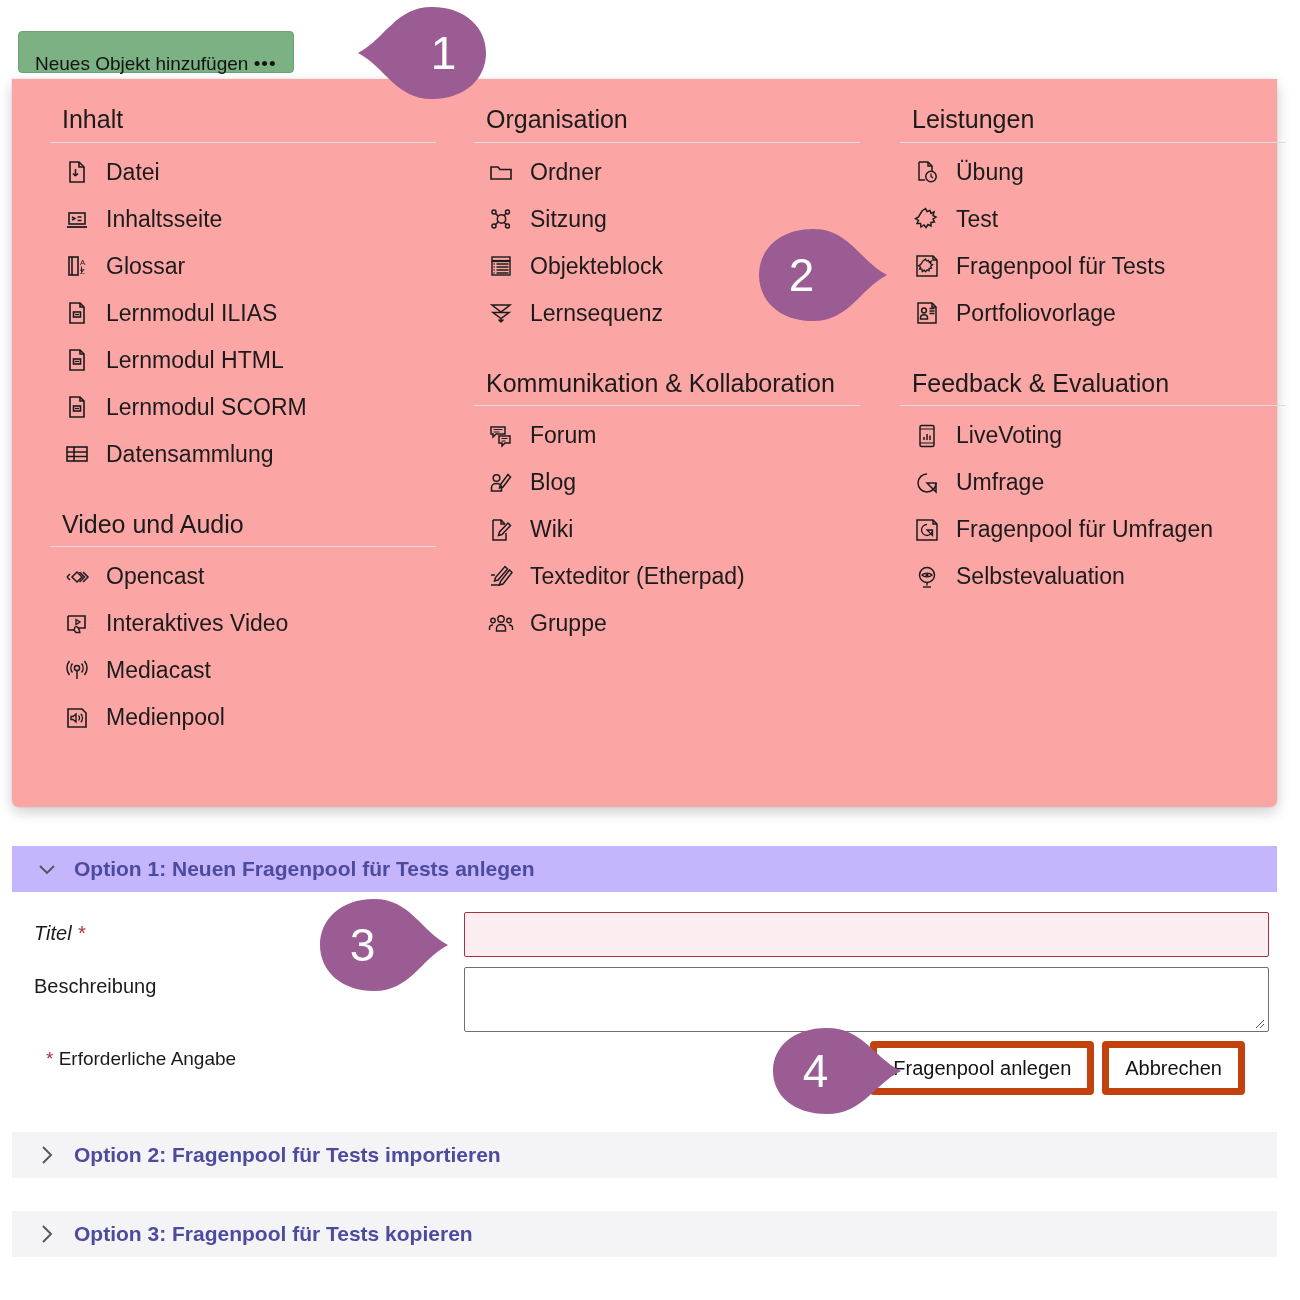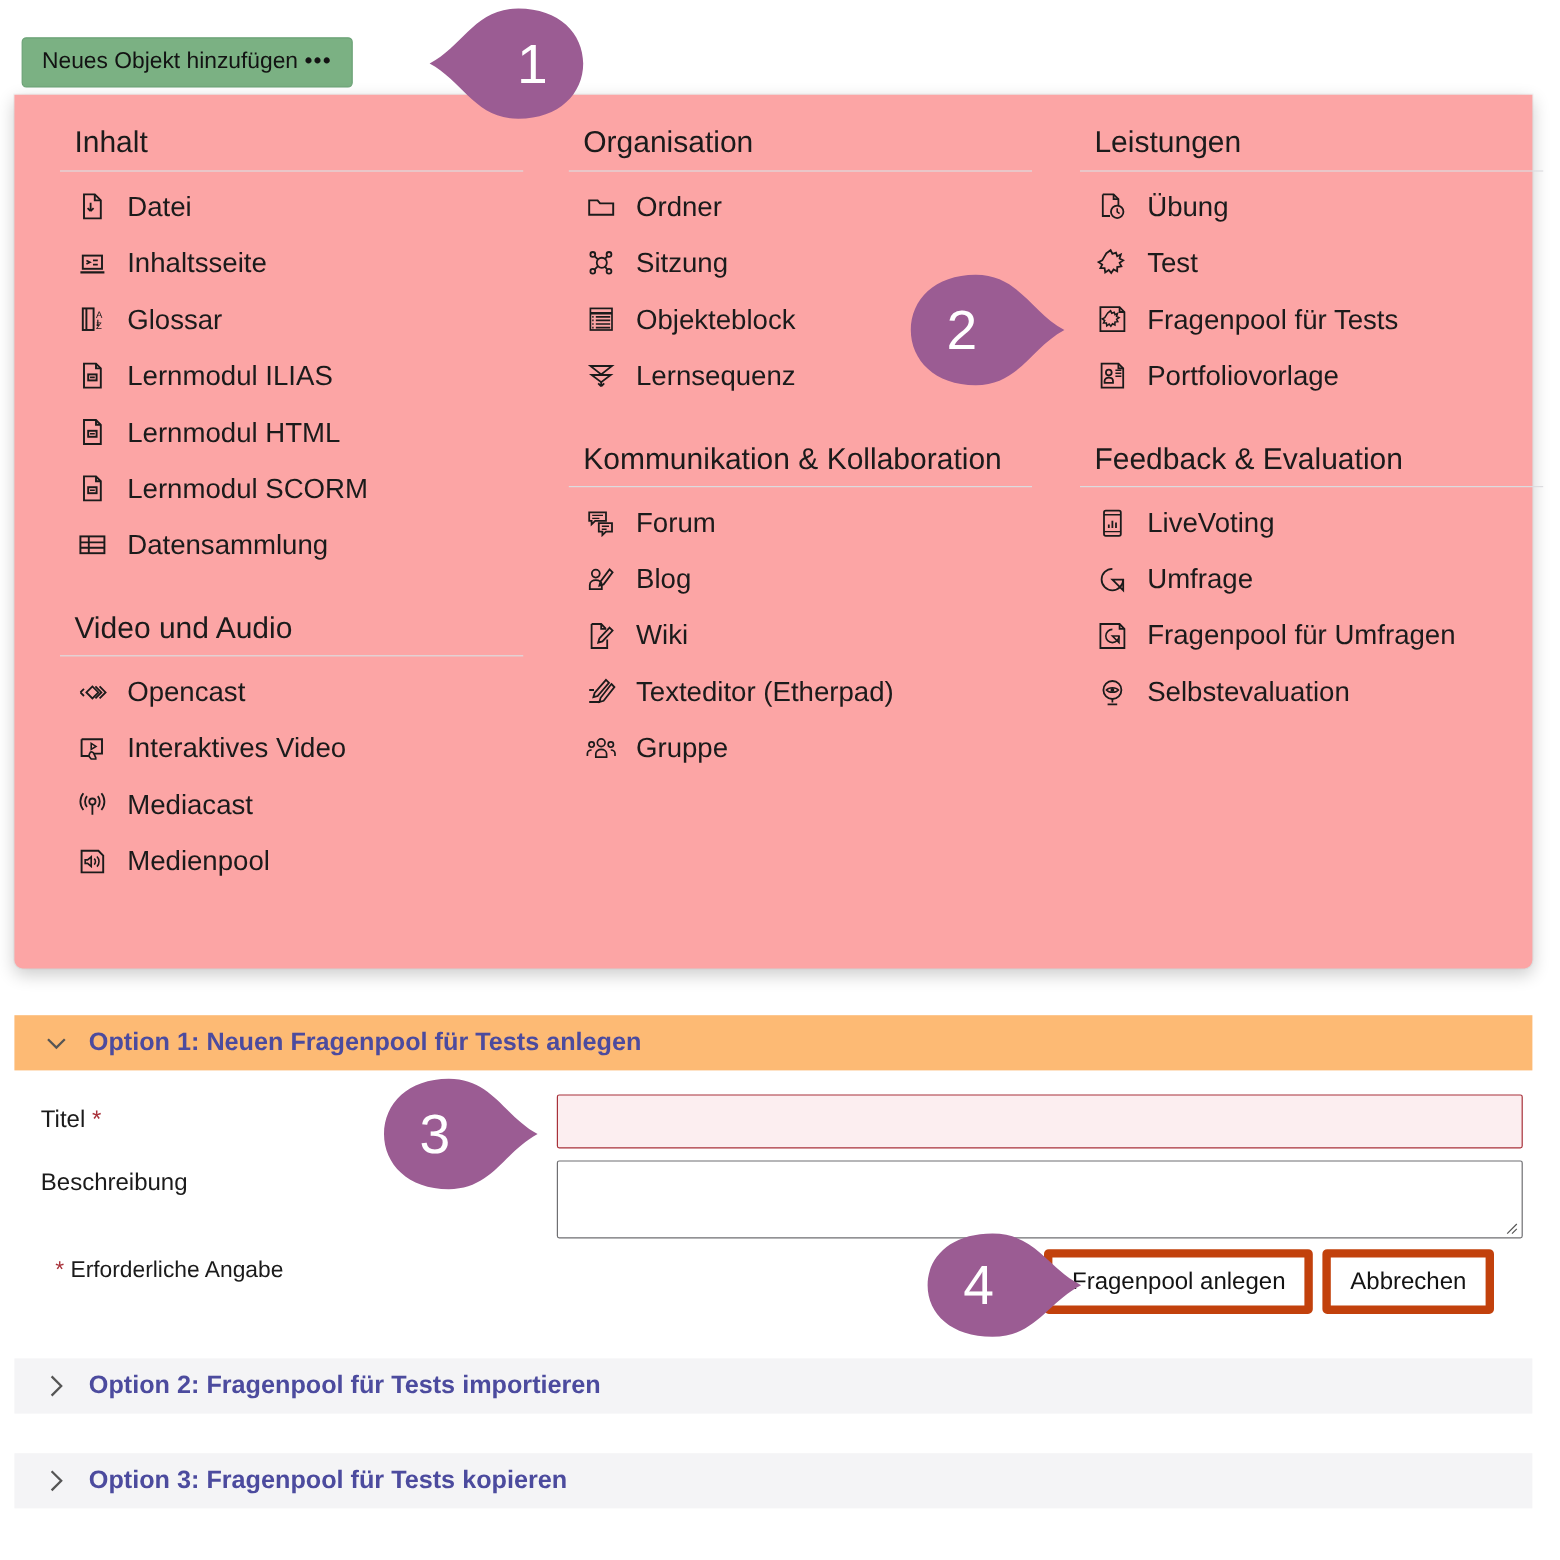--- a/index.html
+++ b/index.html
@@ -11,21 +11,21 @@
     color: #1a1a1a;
     overflow: hidden;
   }
 
   #root { position: relative; width: 1300px; height: 1300px; }
 
   
   .toolbar { position: absolute; left: 0; top: 0; width: 1300px; height: 88px; }
   .btn-green {
     position: absolute; left: 18px; top: 31px;
-    height: 42px; padding: 0 16px;
+    height: 42px; padding: 12px 16px;
     background: #7bb183; border: 1px solid #6ba276; border-radius: 4px;
     font-size: 19px; color: #131313; line-height: 40px; white-space: nowrap;
     cursor: pointer;
   }
   .btn-green .dots { letter-spacing: 1px; font-size: 19px; }
   .btn-plain {
     position: absolute; left: 384px; top: 31px;
     height: 42px; padding: 0 16px;
     background: #ffffff; border: 1px solid #e3e3e6; border-radius: 4px;
     font-size: 19px; color: #131313; line-height: 40px; white-space: nowrap;
@@ -67,29 +67,29 @@
   .item .lbl { font-size: 23px; color: #1b1b1b; white-space: nowrap; }
 
   
   .acc { position: absolute; left: 12px; width: 1265px; }
   .acc-head {
     display: flex; align-items: center;
     height: 46px; padding-left: 22px;
     font-size: 21px; font-weight: bold; color: #4c4b9e;
     cursor: pointer;
   }
-  .acc-head.open { background: #fdba74; }
+  .acc-head.open { background: #c4b5fd; }
   .acc-head.closed { background: #f4f4f6; }
   .chev { width: 26px; height: 26px; margin-right: 14px; flex: 0 0 26px; }
   .chev svg { display: block; }
 
   .form { position: absolute; left: 12px; top: 898px; width: 1265px; height: 200px; }
   .f-label { position: absolute; font-size: 20px; color: #1b1b1b; white-space: nowrap; }
   .req { color: #a8313a; }
-  .f-title-lbl { left: 22px; top: 24px; }
+  .f-title-lbl { left: 22px; top: 24px; font-style: italic; }
   .f-desc-lbl  { left: 22px; top: 77px; }
   .input-title {
     position: absolute; left: 452px; top: 14px; width: 805px; height: 45px;
     background: #fceef0; border: 1px solid #a8313a; border-radius: 2px;
   }
   .input-desc {
     position: absolute; left: 452px; top: 69px; width: 805px; height: 65px;
     background: #ffffff; border: 1px solid #6f6f72; border-radius: 2px;
   }
   .resize-grip { position: absolute; right: 3px; bottom: 2px; width: 14px; height: 14px; }

